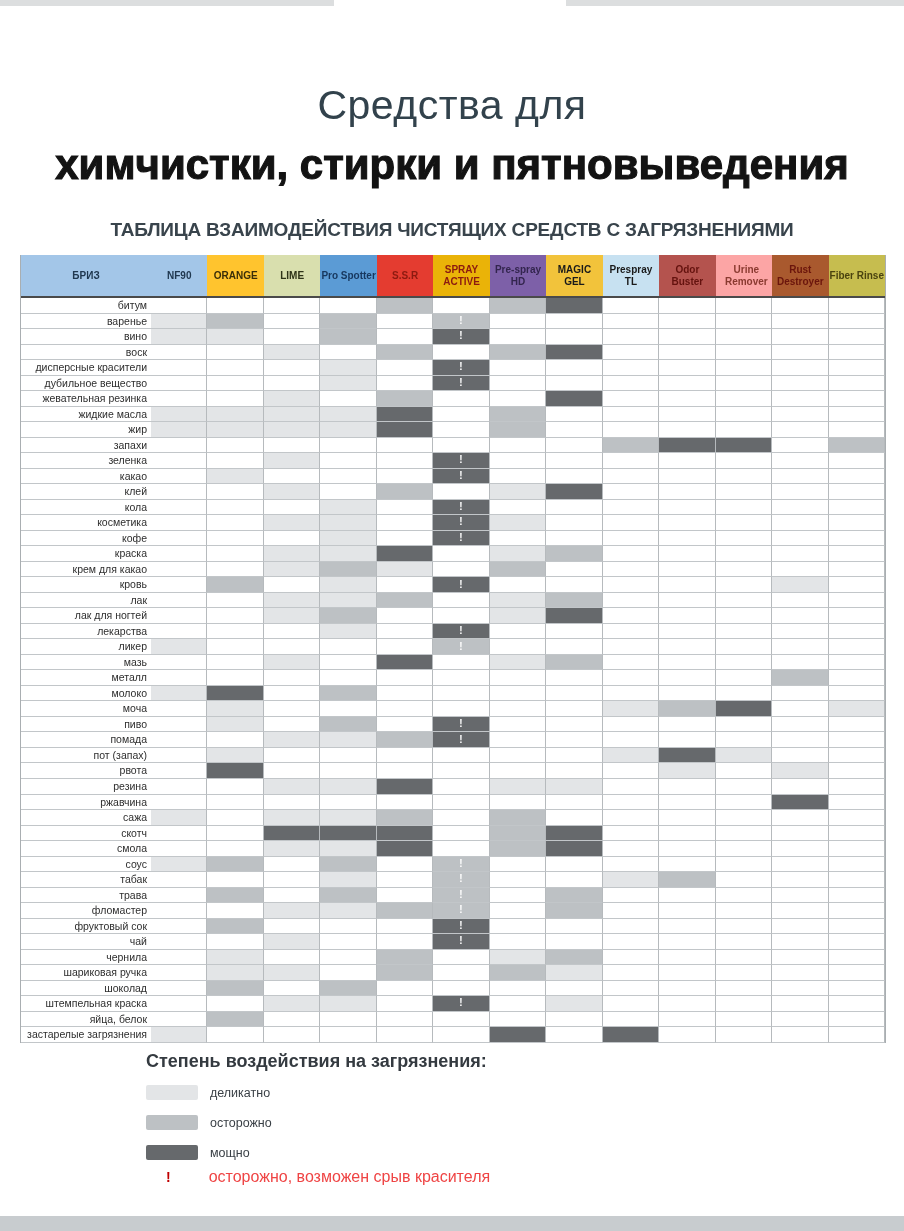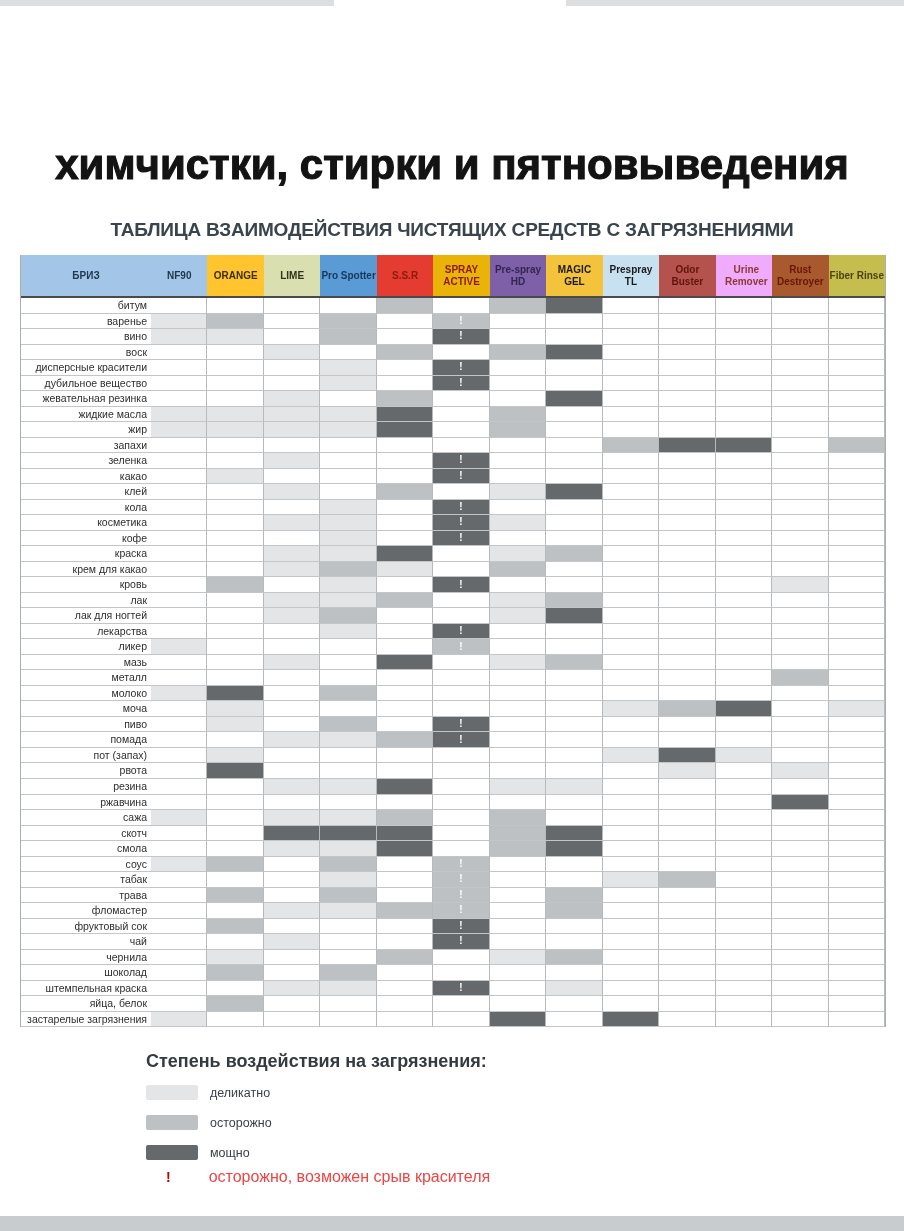--- a/index.html
+++ b/index.html
@@ -69,37 +69,38 @@
   .legend-warning .mark{color:var(--warning);font-weight:700;font-size:14px;margin-right:38px;}
   .legend-warning .lab{font-size:16px;color:#ef4444;text-align:center;}
 </style>
 </head>
 <body>
 
 <div class="page">
   <div class="top-strip left"></div>
   <div class="top-strip right"></div>
 
+  <div class="title1">Средства для</div>
   <div class="title2">химчистки, стирки и пятновыведения</div>
   <div class="subtitle">ТАБЛИЦА ВЗАИМОДЕЙСТВИЯ ЧИСТЯЩИХ СРЕДСТВ С ЗАГРЯЗНЕНИЯМИ</div>
 
   <div class="table">
     <div class="thead">
         <div class="th" style="background: rgb(163, 198, 232); color: rgb(32, 56, 80);">БРИЗ</div>
         <div class="th" style="background: rgb(163, 198, 232); color: rgb(32, 56, 80);">NF90</div>
         <div class="th" style="background: rgb(255, 196, 46); color: rgb(58, 46, 8);">ORANGE</div>
         <div class="th" style="background: rgb(217, 223, 174); color: rgb(47, 51, 24);">LIME</div>
         <div class="th" style="background: rgb(91, 155, 213); color: rgb(23, 55, 94);">Pro Spotter</div>
         <div class="th" style="background: rgb(228, 60, 48); color: rgb(140, 26, 16);">S.S.R</div>
         <div class="th" style="background: #eab308; color: rgb(140, 26, 16);">SPRAY ACTIVE</div>
         <div class="th" style="background: rgb(125, 96, 168); color: rgb(51, 37, 78);">Pre-spray HD</div>
         <div class="th" style="background: rgb(242, 195, 59); color: rgb(26, 26, 26);">MAGIC GEL</div>
         <div class="th" style="background: rgb(199, 225, 241); color: rgb(26, 26, 26);">Prespray TL</div>
         <div class="th" style="background: rgb(180, 83, 78); color: rgb(100, 18, 14);">Odor Buster</div>
-        <div class="th" style="background: #f0abfc; color: rgb(138, 58, 48); padding-left: 6px;">Urine Remover</div>
+        <div class="th" style="background: #fca5a5; color: rgb(138, 58, 48); padding-left: 6px;">Urine Remover</div>
         <div class="th" style="background: rgb(169, 89, 46); color: rgb(107, 21, 12);">Rust Destroyer</div>
         <div class="th" style="background: rgb(198, 189, 79); color: rgb(74, 67, 15);">Fiber Rinse</div>
       </div>
     <div class="tbody">
         <div class="tr">
           <div class="rowlabel">битум</div>
           <div class="cell"></div>
           <div class="cell"></div>
           <div class="cell"></div>
           <div class="cell"></div>
@@ -812,20 +813,36 @@
         <div class="tr">
           <div class="rowlabel">чернила</div>
           <div class="cell"></div>
           <div class="cell lv1"></div>
           <div class="cell"></div>
           <div class="cell"></div>
           <div class="cell lv2"></div>
           <div class="cell"></div>
           <div class="cell lv1"></div>
           <div class="cell lv2"></div>
+          <div class="cell"></div>
+          <div class="cell"></div>
+          <div class="cell"></div>
+          <div class="cell"></div>
+          <div class="cell"></div>
+        </div>
+        <div class="tr">
+          <div class="rowlabel">шариковая ручка</div>
+          <div class="cell"></div>
+          <div class="cell lv1"></div>
+          <div class="cell lv1"></div>
+          <div class="cell"></div>
+          <div class="cell lv2"></div>
+          <div class="cell"></div>
+          <div class="cell lv2"></div>
+          <div class="cell lv1"></div>
           <div class="cell"></div>
           <div class="cell"></div>
           <div class="cell"></div>
           <div class="cell"></div>
           <div class="cell"></div>
         </div>
         <div class="tr">
           <div class="rowlabel">шоколад</div>
           <div class="cell"></div>
           <div class="cell lv2"></div>

